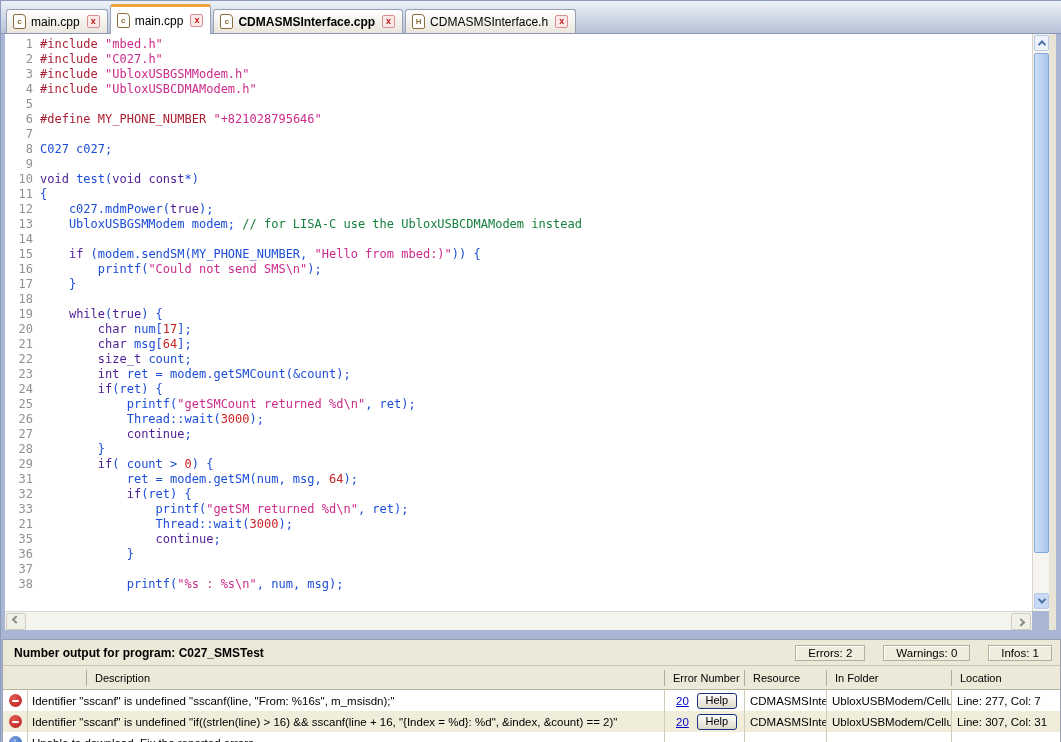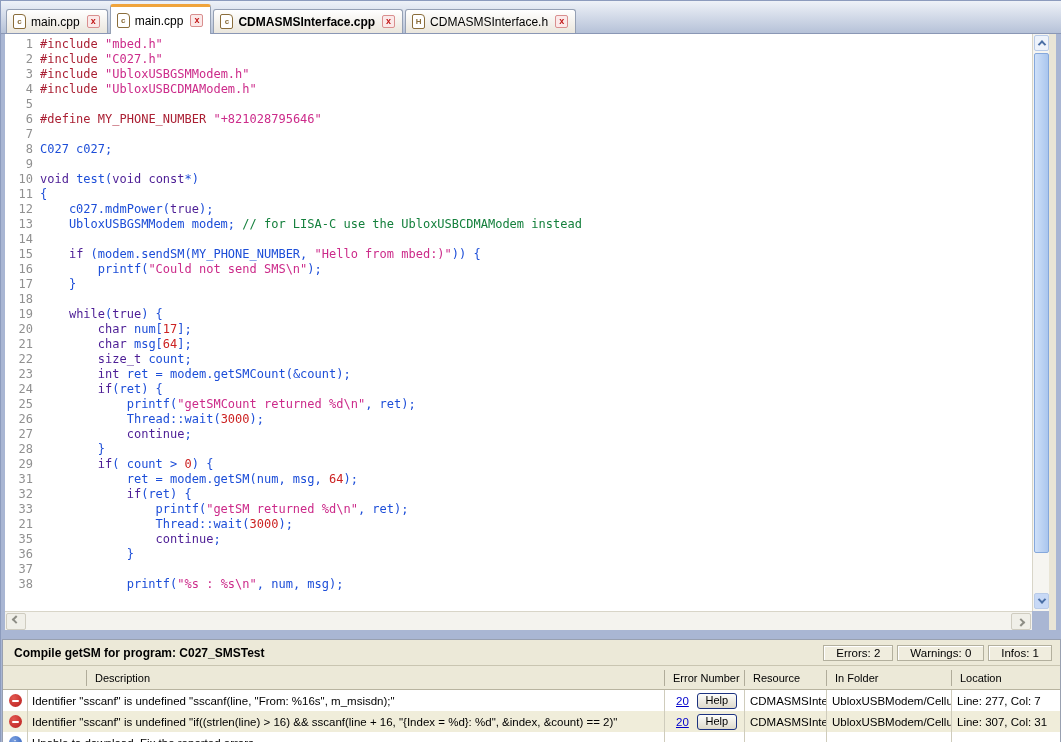--- a/index.html
+++ b/index.html
@@ -107,21 +107,21 @@
   .compile-panel {
     position:absolute; left:1px; top:638px; width:1059px; height:104px;
     background:#ece9d8; border:1px solid #98a0b0; border-bottom:none;
     overflow:hidden; font-size:12px;
   }
   .cp-header {
     height:26px; display:flex; align-items:center; justify-content:space-between;
     padding:0 8px 0 11px; border-bottom:1px solid #c9c5b1;
   }
   .cp-title { font-weight:bold; color:#000; font-size:12px; }
-  .badges { display:flex; gap:4px; }
+  .badges { display:flex; gap:18px; }
   .badge {
     border:1px solid #b3b09e; background:#f0edde;
     box-shadow:inset 1px 1px 0 #ffffff;
     padding:1px 12px; font-size:11.5px; color:#000;
   }
   .cp-colhead { height:24px; display:flex; align-items:center; border-bottom:1px solid #b8b4a0; }
   .ch { height:16px; line-height:16px; border-right:1px solid #b0ac9a; padding-left:8px;
         font-size:11px; color:#000; overflow:hidden; white-space:nowrap; }
   .ch-blank { flex:0 0 84px; }
   .ch-desc  { flex:0 0 578px; }
@@ -243,21 +243,21 @@
   <div class="hs-btn">
     <span class="chev gray left"></span>
   </div>
   <div class="hs-btn">
     <span class="chev gray right"></span>
   </div>
 </div>
 
 <div class="compile-panel">
   <div class="cp-header">
-    <span class="cp-title">Compile getSM for program: C027_SMSTest</span>
+    <span class="cp-title">Number output for program: C027_SMSTest</span>
     <div class="badges">
       <span class="badge">Errors: 2</span>
       <span class="badge">Warnings: 0</span>
       <span class="badge">Infos: 1</span>
     </div>
   </div>
   <div class="cp-colhead">
     <div class="ch ch-blank"></div>
     <div class="ch ch-desc">Description</div>
     <div class="ch ch-err">Error Number</div>

